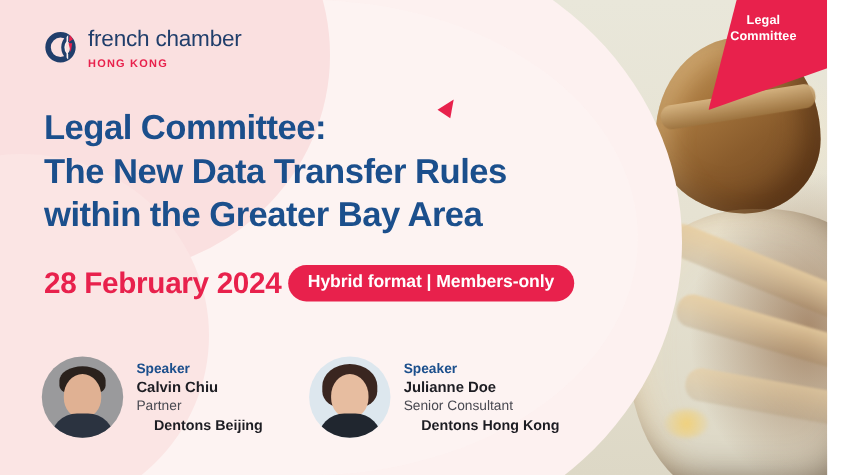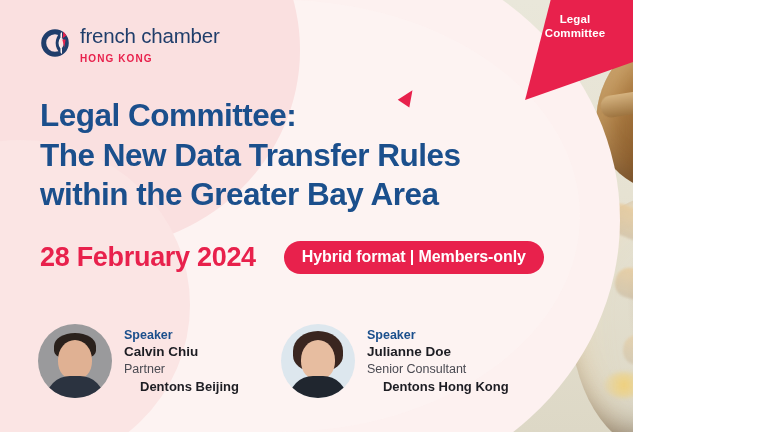--- a/index.html
+++ b/index.html
@@ -4,21 +4,21 @@
 <style>
   html, body {
     margin: 0;
     padding: 0;
     background: #ffffff;
   }
   * { box-sizing: border-box; }
 
   .banner {
     position: relative;
-    width: 633px;
+    width: 752px;
     height: 432px;
     overflow: hidden;
     background: #fdf2f1;
     font-family: "Liberation Sans", sans-serif;
   }
 
   
   .photo-layer {
     position: absolute;
     inset: 0;
@@ -181,21 +181,21 @@
     transform: rotate(-56deg);
     z-index: 6;
   }
 
   
   .meta-row {
     position: absolute;
     left: 40px; top: 241px;
     display: flex;
     align-items: center;
-    gap: 28px;
+    gap: 6px;
     z-index: 5;
   }
   .event-date {
     color: #e8214c;
     font-size: 27px;
     font-weight: bold;
     letter-spacing: -.3px;
     white-space: nowrap;
   }
   .format-badge {

